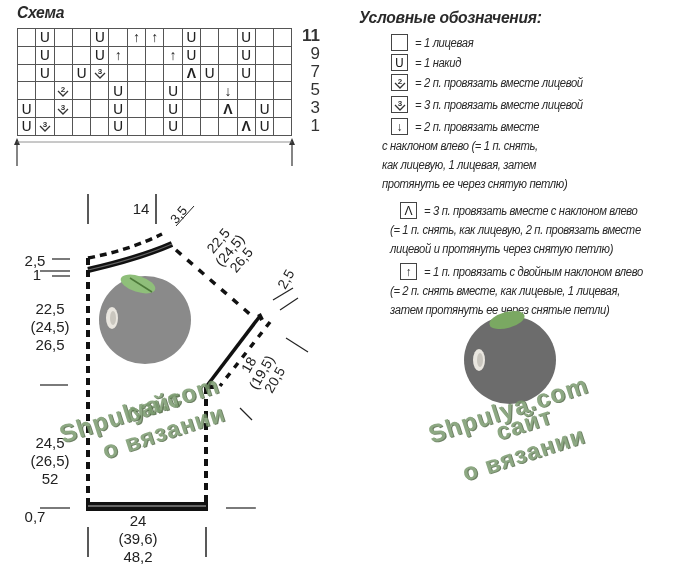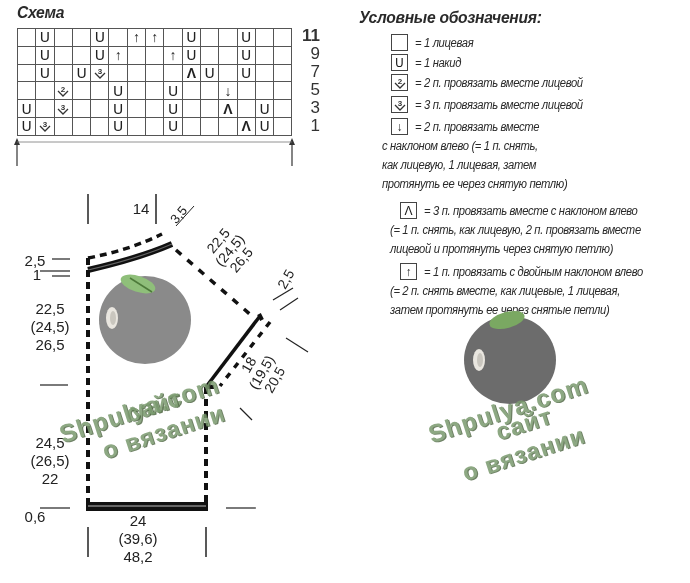--- a/index.html
+++ b/index.html
@@ -337,23 +337,23 @@
 <div class="dim" style="left:22px;top:266px;width:30px;">1</div>
 
 <div class="dim" style="left:20px;top:300px;width:60px;">
   <div>22,5</div>
   <div>(24,5)</div>
   <div>26,5</div>
 </div>
 <div class="dim" style="left:20px;top:434px;width:60px;">
   <div>24,5</div>
   <div>(26,5)</div>
-  <div>22</div>
-</div>
-<div class="dim" style="left:18px;top:508px;width:34px;">0,6</div>
+  <div>52</div>
+</div>
+<div class="dim" style="left:18px;top:508px;width:34px;">0,7</div>
 <div class="dim" style="left:106px;top:512px;width:64px;">
   <div>24</div>
   <div>(39,6)</div>
   <div>48,2</div>
 </div>
 <div class="dim" style="left:200px;top:228px;width:60px;transform:rotate(-50deg);font-size:14px;line-height:15px;">
   <div>22,5</div>
   <div>(24,5)</div>
   <div>26,5</div>
 </div>

